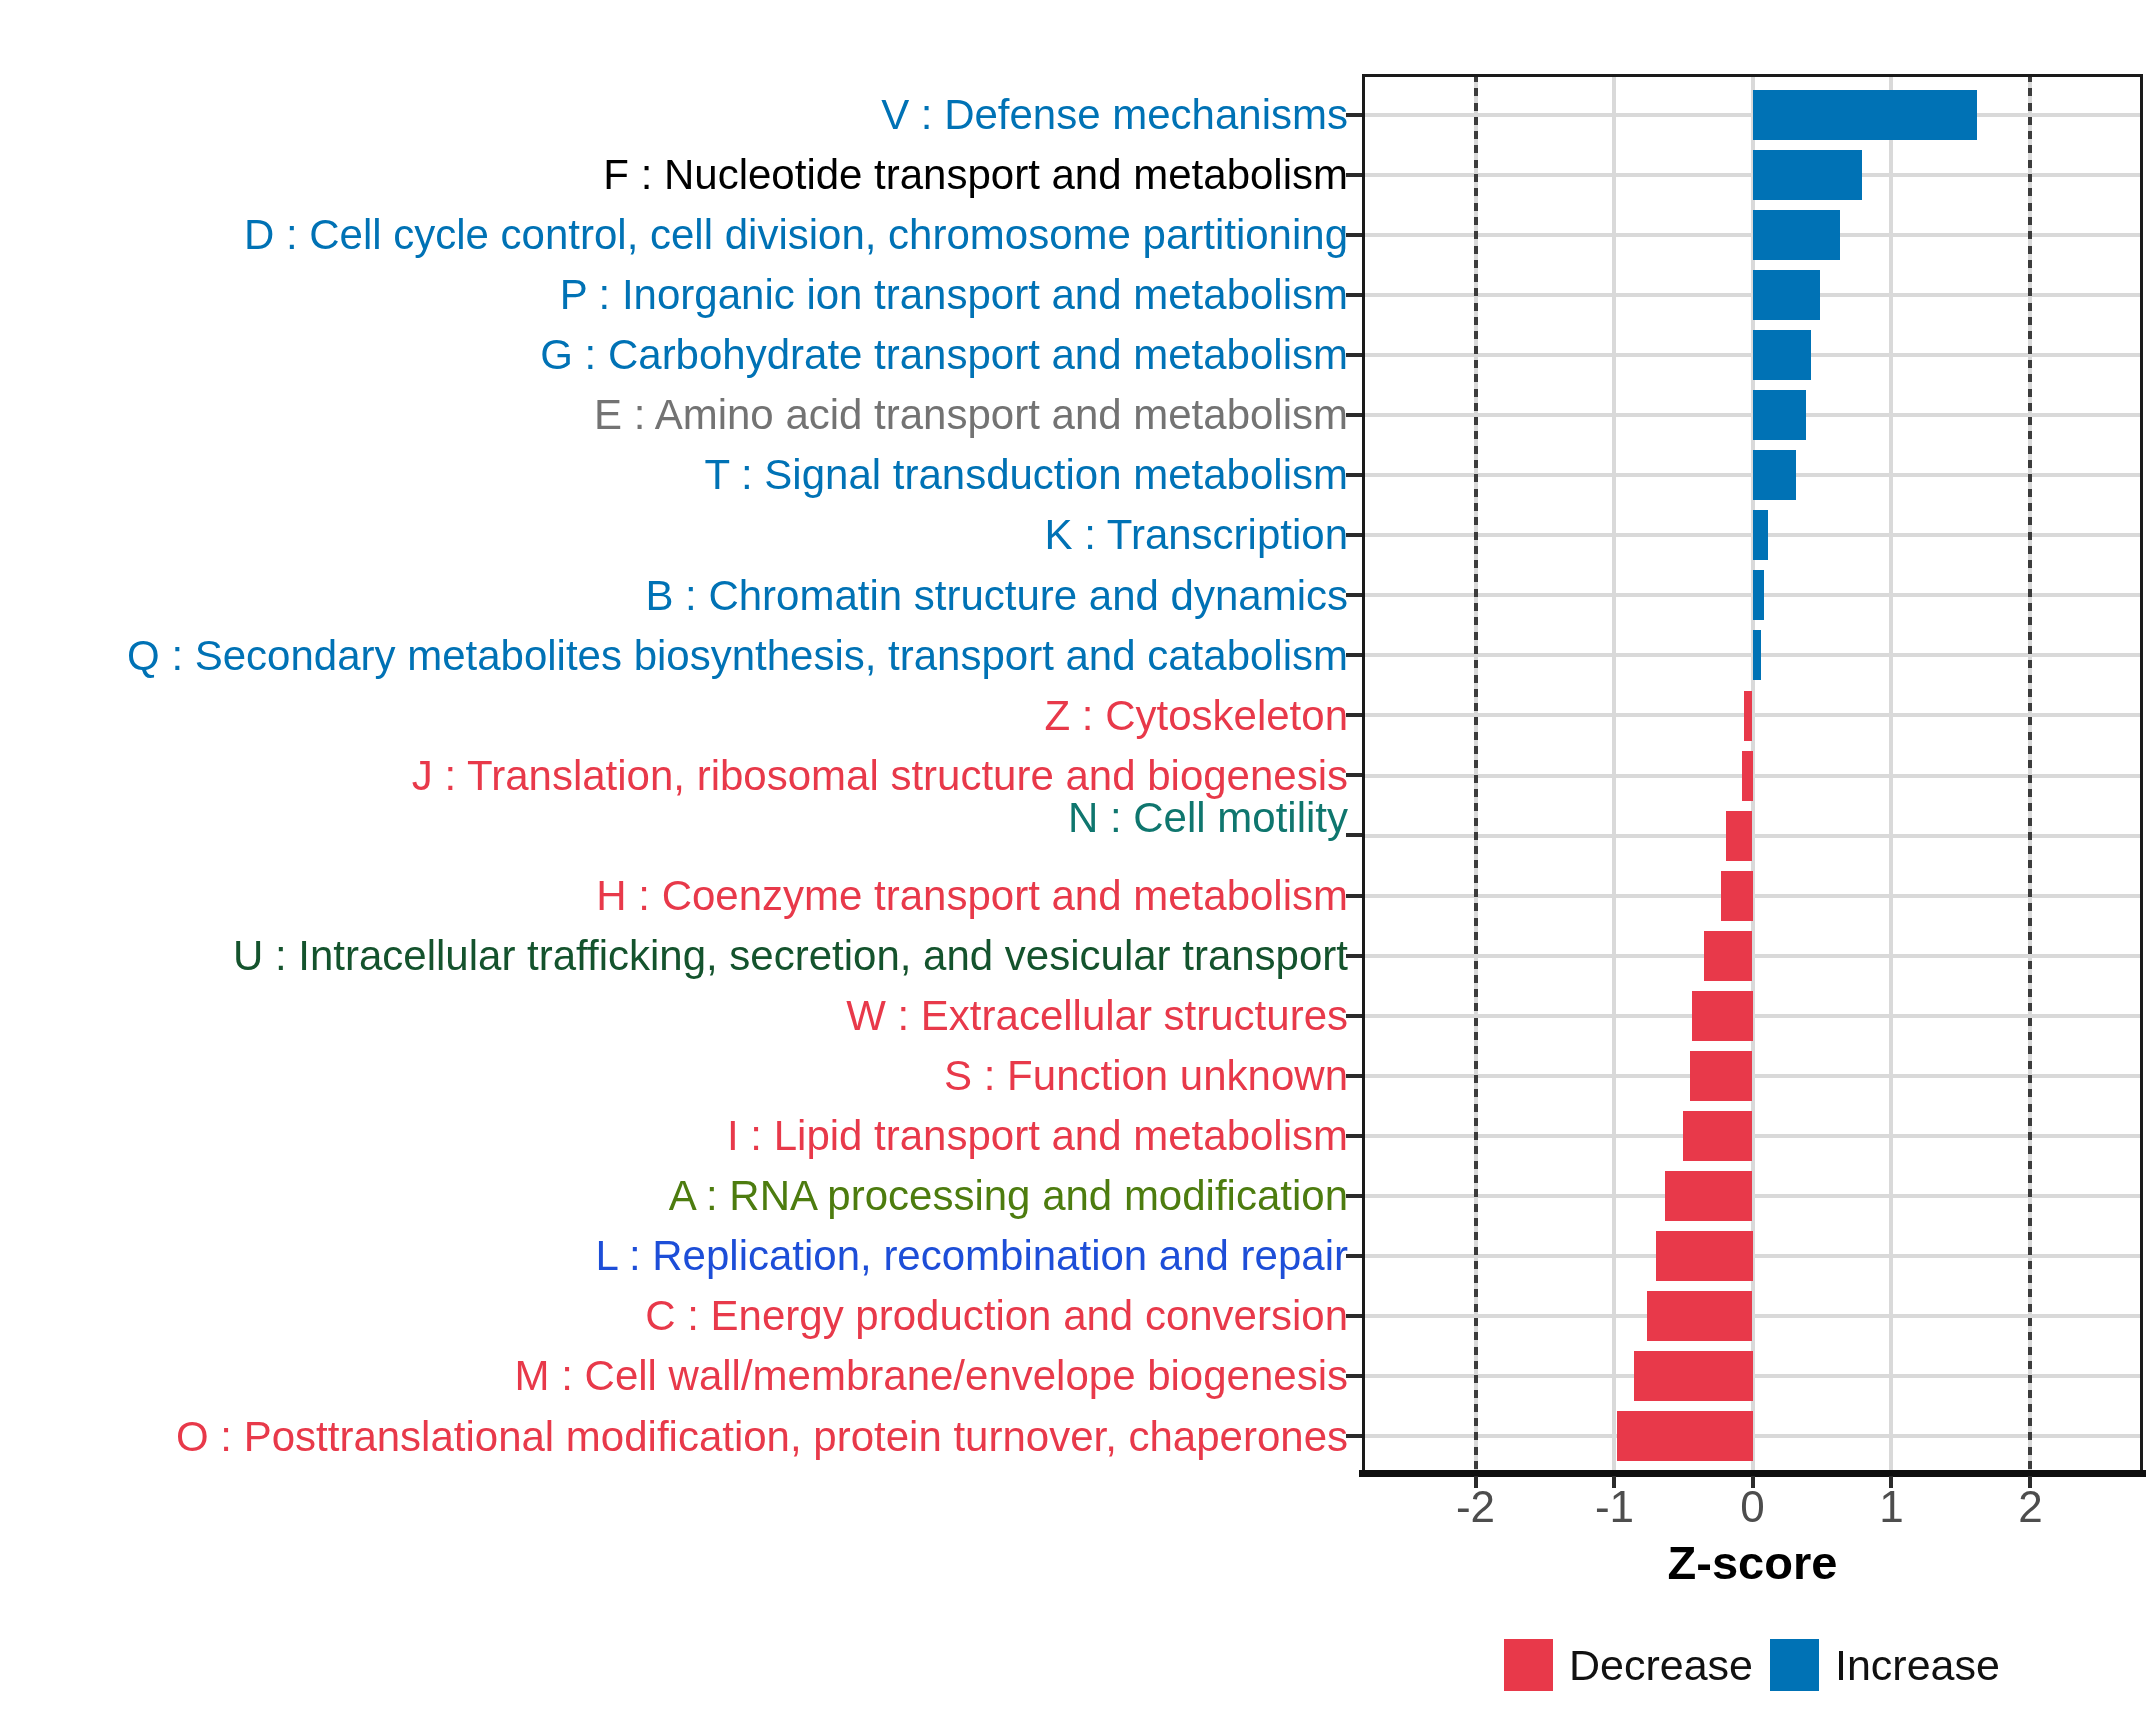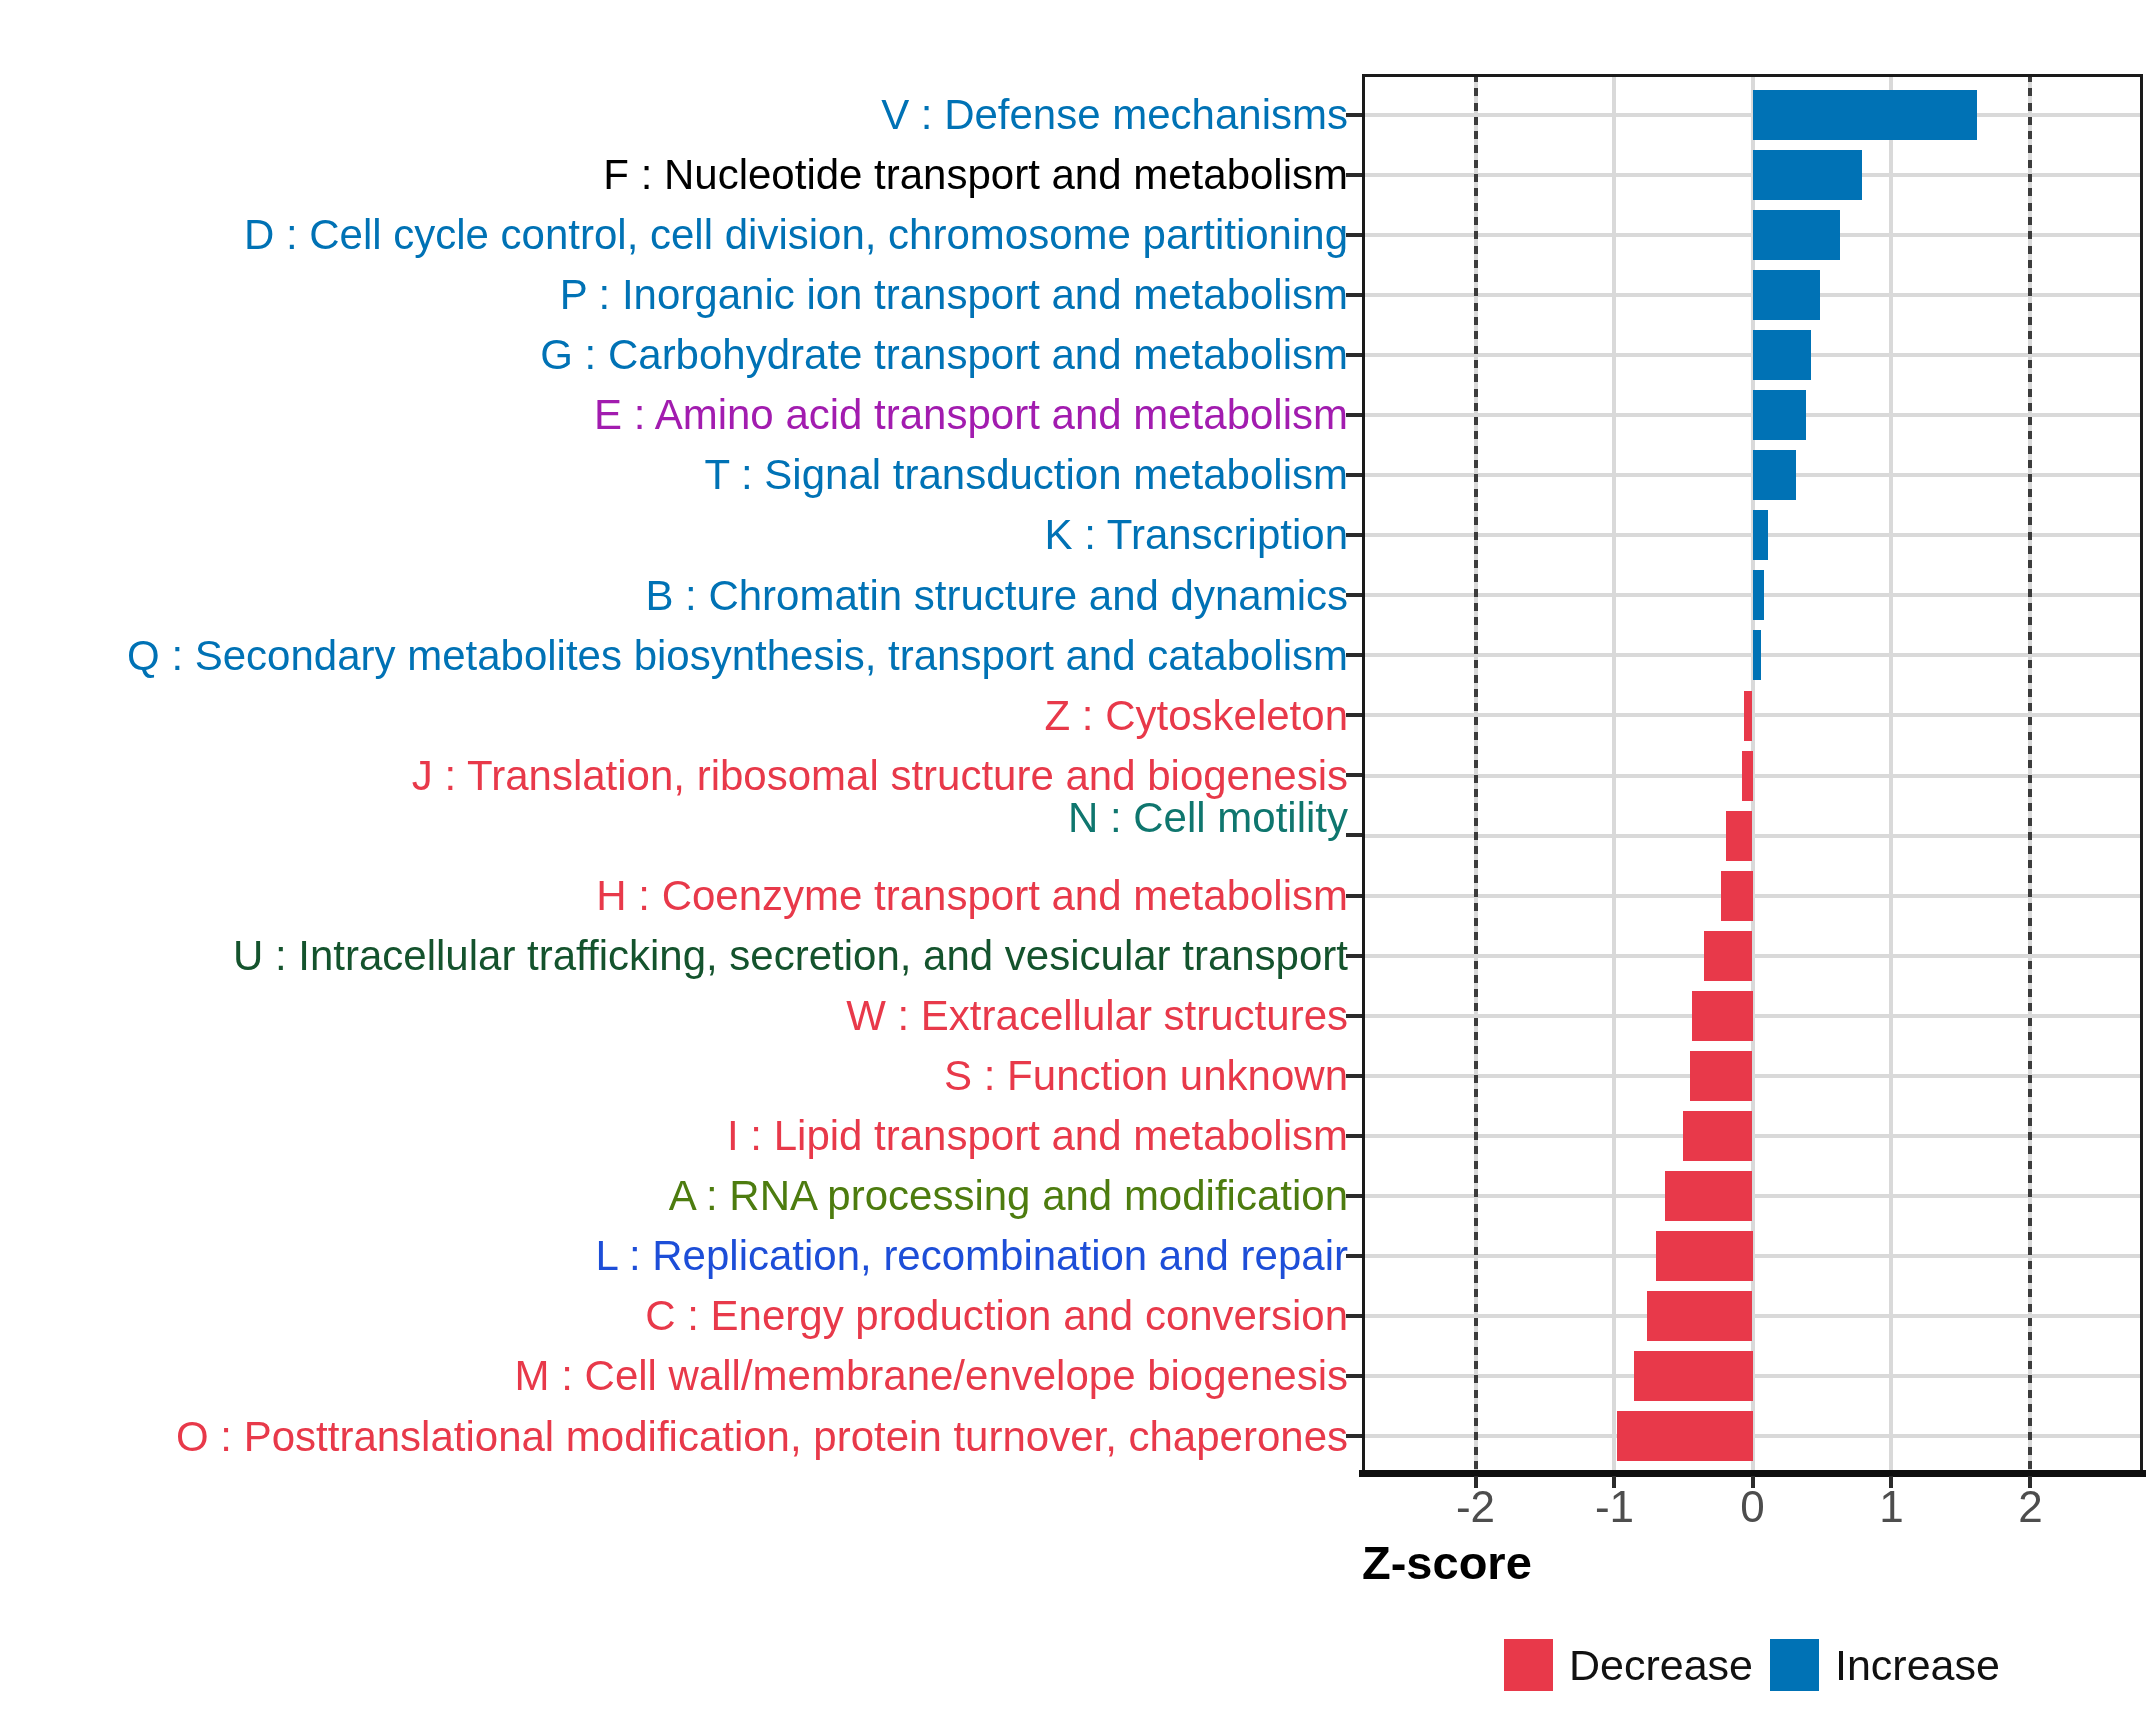--- a/index.html
+++ b/index.html
@@ -15,21 +15,21 @@
        background:repeating-linear-gradient(to bottom,#3c3c3c 0 8px,transparent 8px 14.3px);}
   .bar{position:absolute;height:50px;}
   .ylab{position:absolute;right:803px;height:52px;line-height:52px;font-size:42px;
        white-space:nowrap;text-align:right;}
   .ytick{position:absolute;left:1346px;width:16px;height:4.3px;background:#2b2b2b;}
   .xtick{position:absolute;top:1476px;width:4.3px;height:11.5px;background:#2b2b2b;}
   .xticklab{position:absolute;top:1484px;width:115px;height:46px;line-height:46px;
        font-size:44px;color:#4d4d4d;text-align:center;}
   .axisline{position:absolute;left:1359px;top:1470px;width:787px;height:6.5px;background:#0f0f0f;}
   .xtitle{position:absolute;left:1362px;top:1538px;width:781px;height:50px;line-height:50px;
-       font-size:47px;font-weight:bold;color:#000000;text-align:left;}
+       font-size:47px;font-weight:bold;color:#000000;text-align:center;}
   .legend{position:absolute;left:0;top:1639px;width:2068px;height:52px;}
   .lg-key{position:absolute;width:49px;height:52px;top:0;}
   .lg-lab{position:absolute;top:0;height:52px;line-height:52px;font-size:43px;color:#111111;white-space:nowrap;}
 </style>
 </head>
 <body>
 
 <div id="app">
   <div class="panel" id="panel">
       <div class="hgrid" style="top: 39px;"></div>
@@ -85,21 +85,21 @@
       <div class="bar" style="top: 1217px; left: 285px; width: 105px; background: rgb(232, 57, 74);"></div>
       <div class="bar" style="top: 1277px; left: 272px; width: 119px; background: rgb(232, 57, 74);"></div>
       <div class="bar" style="top: 1337px; left: 255px; width: 136px; background: rgb(232, 57, 74);"></div>
     </div>
   <div id="ylabels">
       <div class="ylab" style="top: 89px; color: rgb(0, 114, 181);">V : Defense mechanisms</div>
       <div class="ylab" style="top: 149px; color: #000000;">F : Nucleotide transport and metabolism</div>
       <div class="ylab" style="top: 209px; color: rgb(0, 114, 181);">D : Cell cycle control, cell division, chromosome partitioning</div>
       <div class="ylab" style="top: 269px; color: rgb(0, 114, 181);">P : Inorganic ion transport and metabolism</div>
       <div class="ylab" style="top: 329px; color: rgb(0, 114, 181);">G : Carbohydrate transport and metabolism</div>
-      <div class="ylab" style="top: 389px; color: #a21caf;">E : Amino acid transport and metabolism</div>
+      <div class="ylab" style="top: 389px; color: #737373;">E : Amino acid transport and metabolism</div>
       <div class="ylab" style="top: 449px; color: rgb(0, 114, 181);">T : Signal transduction metabolism</div>
       <div class="ylab" style="top: 509px; color: rgb(0, 114, 181);">K : Transcription</div>
       <div class="ylab" style="top: 570px; color: rgb(0, 114, 181);">B : Chromatin structure and dynamics</div>
       <div class="ylab" style="top: 630px; color: rgb(0, 114, 181);">Q : Secondary metabolites biosynthesis, transport and catabolism</div>
       <div class="ylab" style="top: 690px; color: rgb(232, 57, 74);">Z : Cytoskeleton</div>
       <div class="ylab" style="top: 750px; color: rgb(232, 57, 74);">J : Translation, ribosomal structure and biogenesis</div>
       <div class="ylab" style="top: 792px; color: #0f766e;">N : Cell motility</div>
       <div class="ylab" style="top: 870px; color: rgb(232, 57, 74);">H : Coenzyme transport and metabolism</div>
       <div class="ylab" style="top: 930px; color: #14532d;">U : Intracellular trafficking, secretion, and vesicular transport</div>
       <div class="ylab" style="top: 990px; color: rgb(232, 57, 74);">W : Extracellular structures</div>

